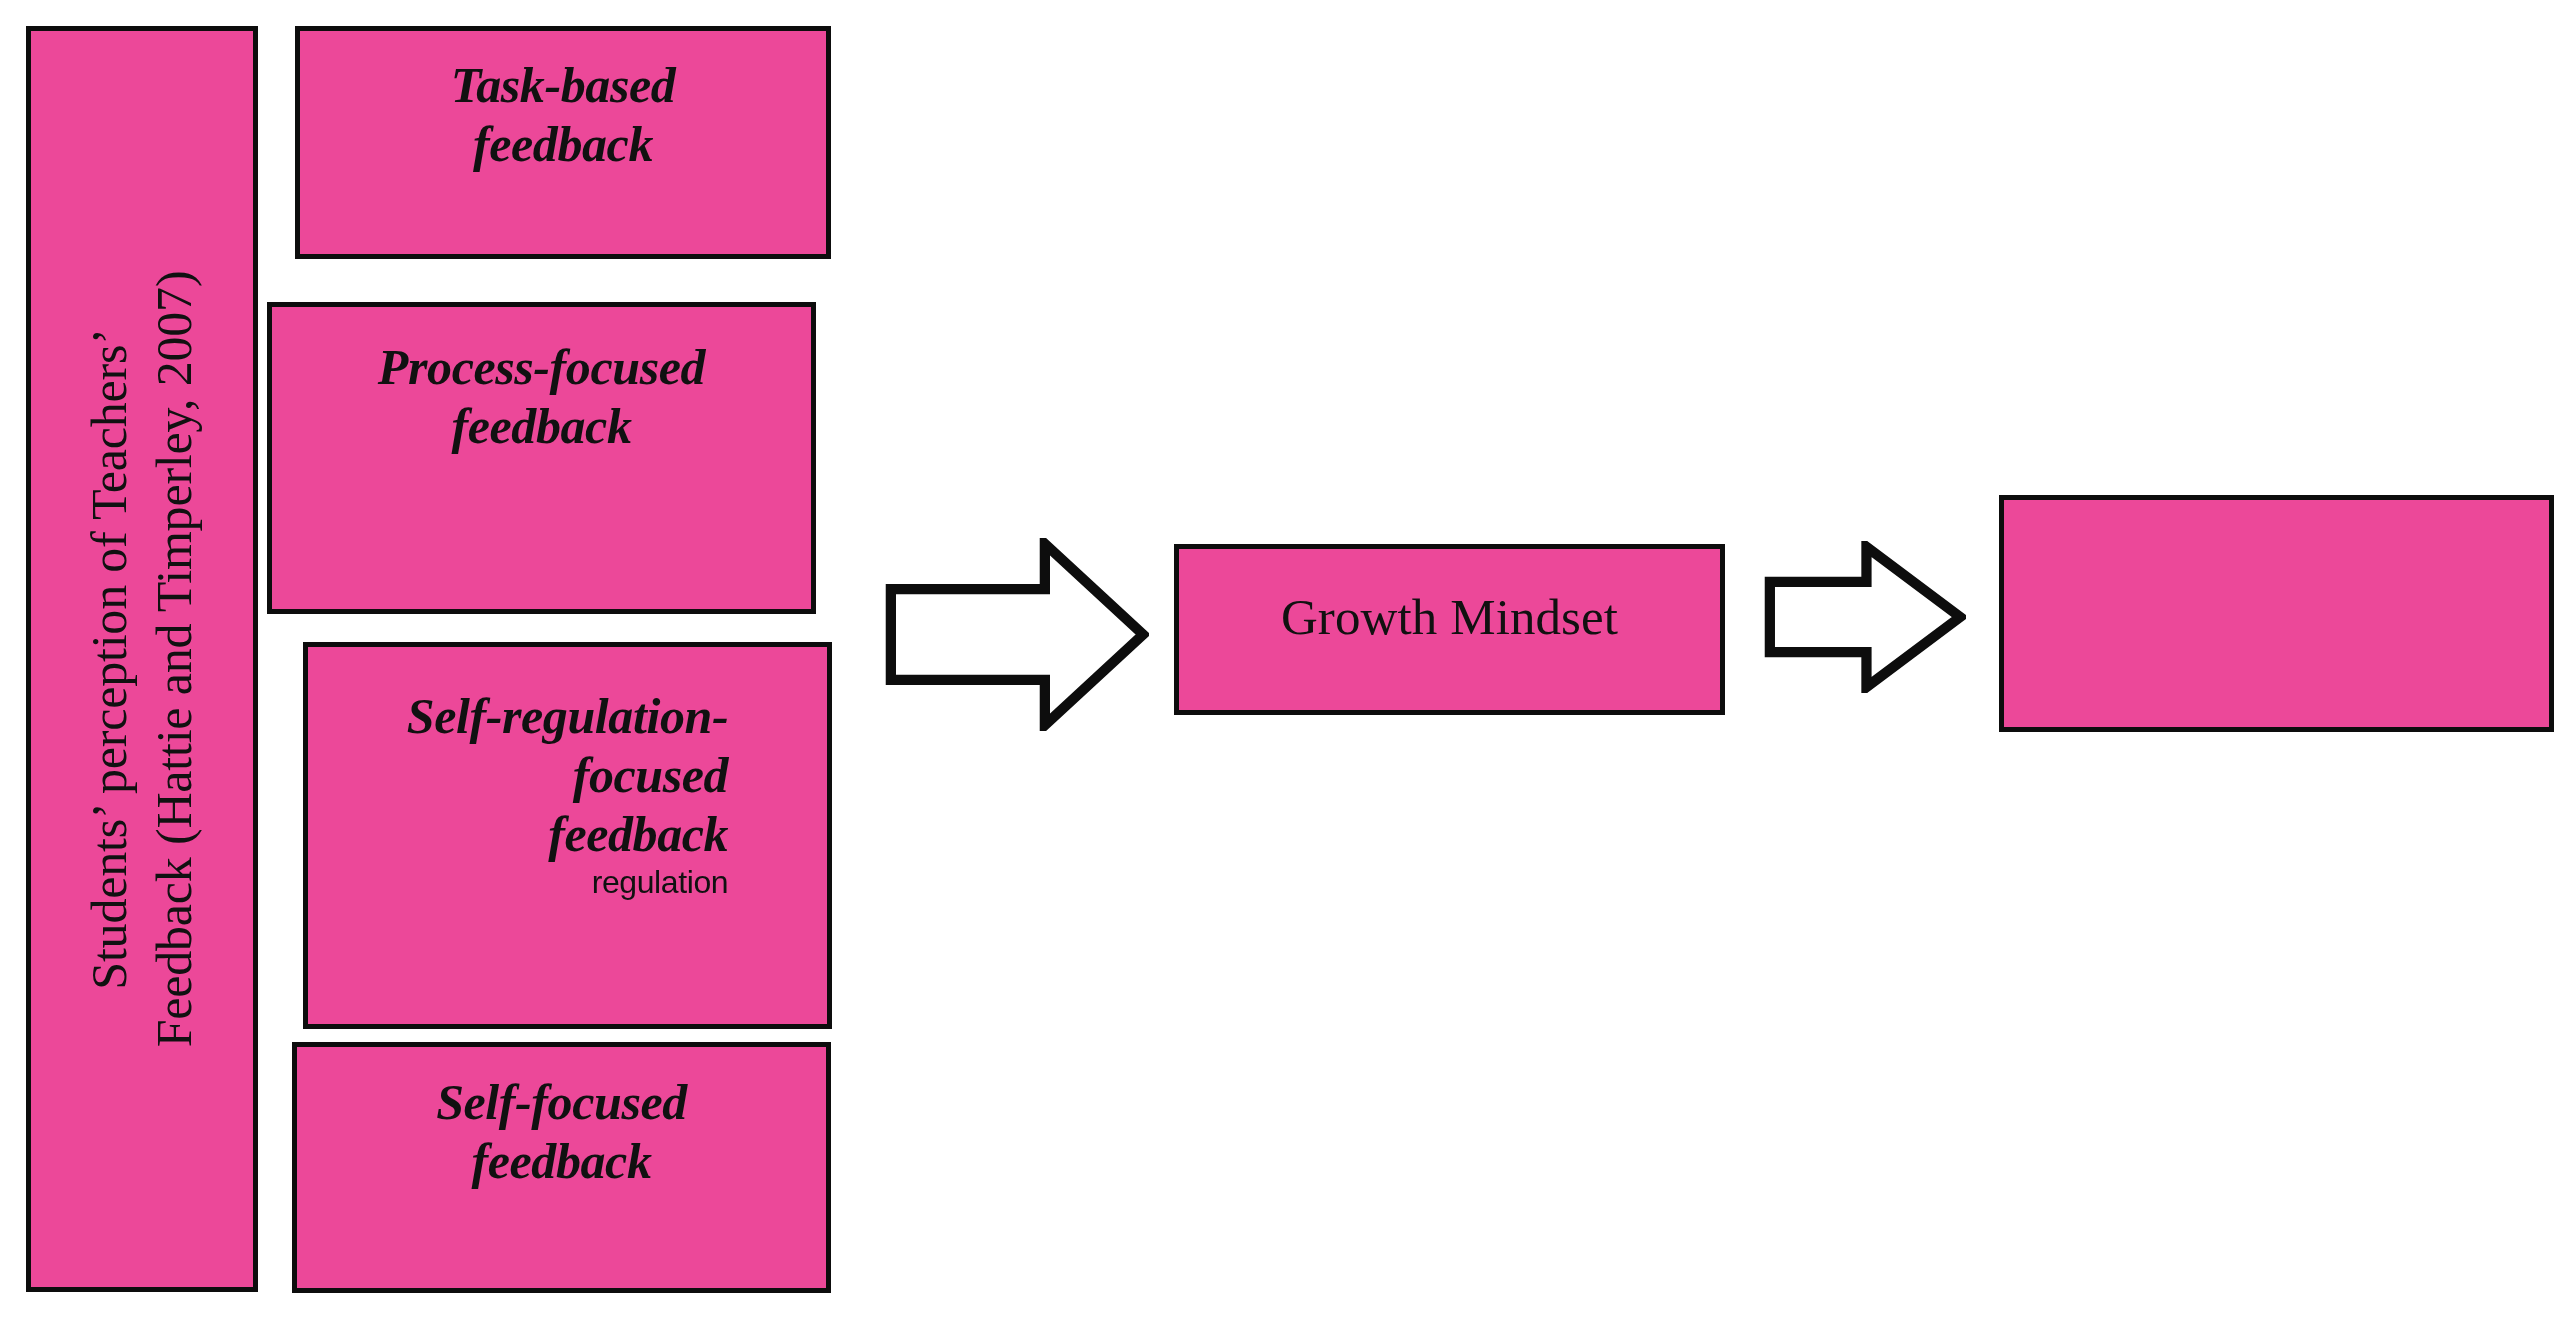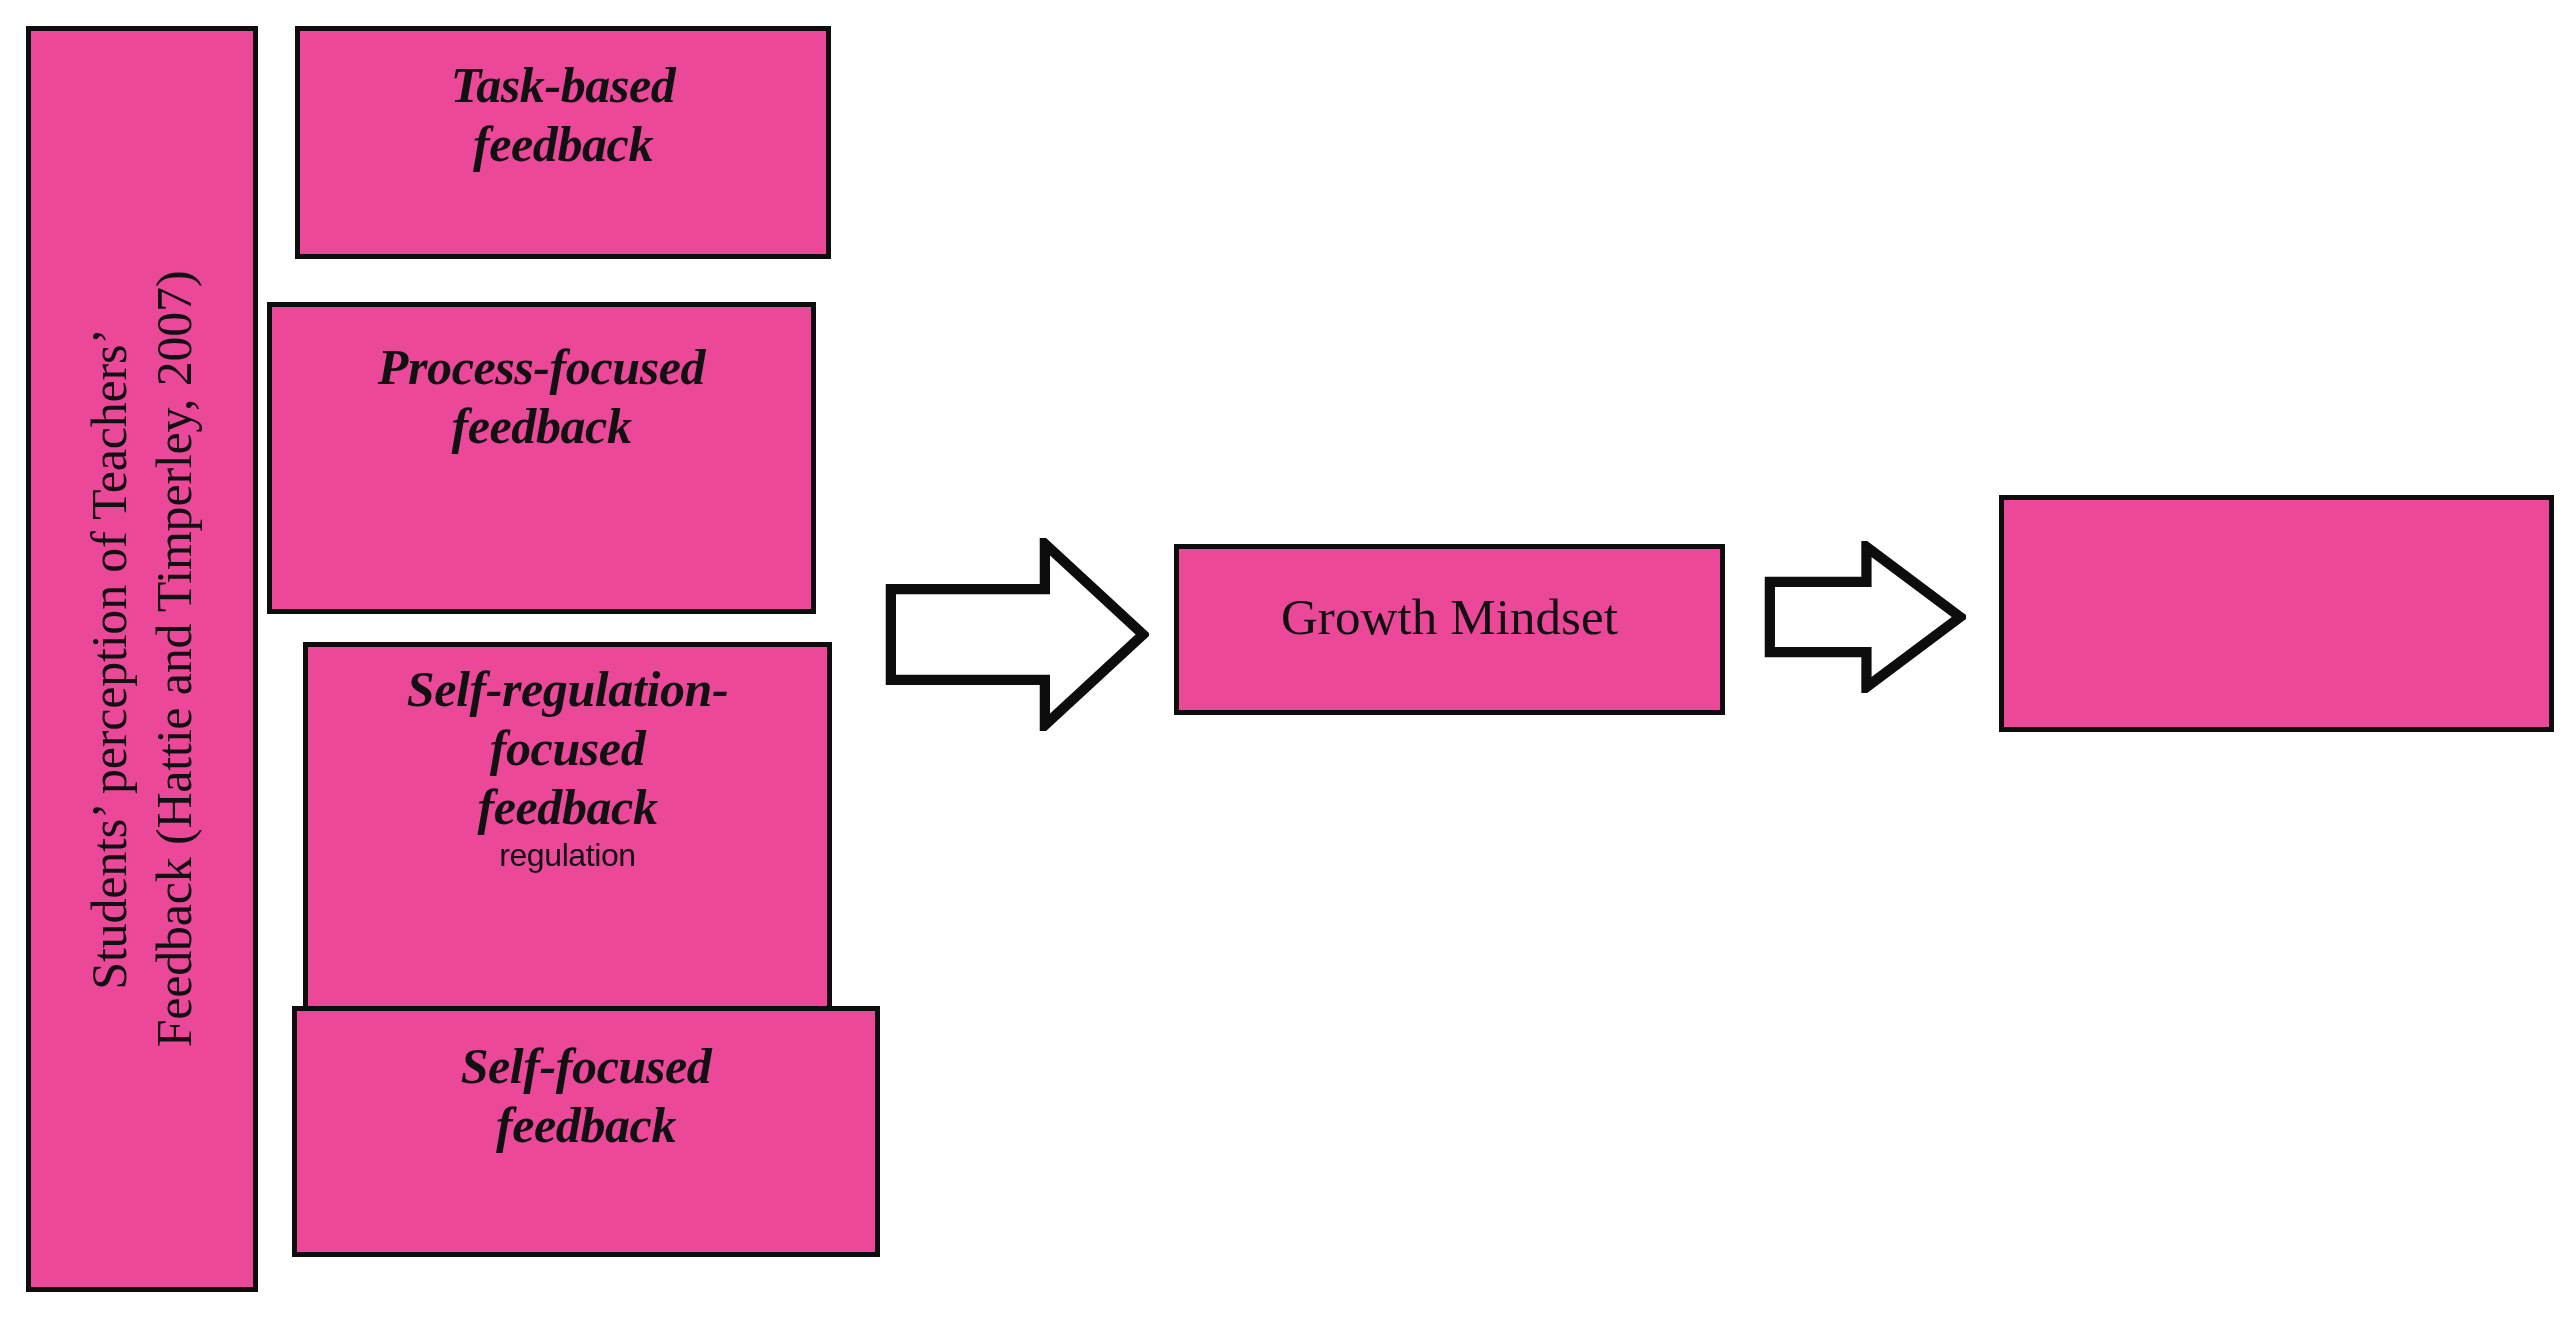--- a/index.html
+++ b/index.html
@@ -71,23 +71,23 @@
     color: #111111;
   }
 
   #fb-box-0 { left: 295px;  top: 26px;   width: 536px;  height: 233px;  }
   #fb-box-0 .fb-label { margin-top: 25px; }
 
   #fb-box-1 { left: 267px;  top: 290px;  width: 549px;  height: 312px; margin-top: 12px;  }
   #fb-box-1 .fb-label { margin-top: 31px; }
 
   #fb-box-2 { left: 303px;  top: 642px;  width: 529px;  height: 387px;  }
-  #fb-box-2 .fb-label { margin-top: 13px; }
+  #fb-box-2 .fb-label { margin-top: 40px; text-align: right; }
 
-  #fb-box-3 { left: 292px;  top: 1006px; width: 588px;  height: 251px;  }
+  #fb-box-3 { left: 292px;  top: 1042px; width: 539px;  height: 251px;  }
   #fb-box-3 .fb-label { margin-top: 26px; }
 
   
   #growth-box {
     left: 1174px;
     top: 544px;
     width: 551px;
     height: 171px;
     justify-content: flex-start;
   }

